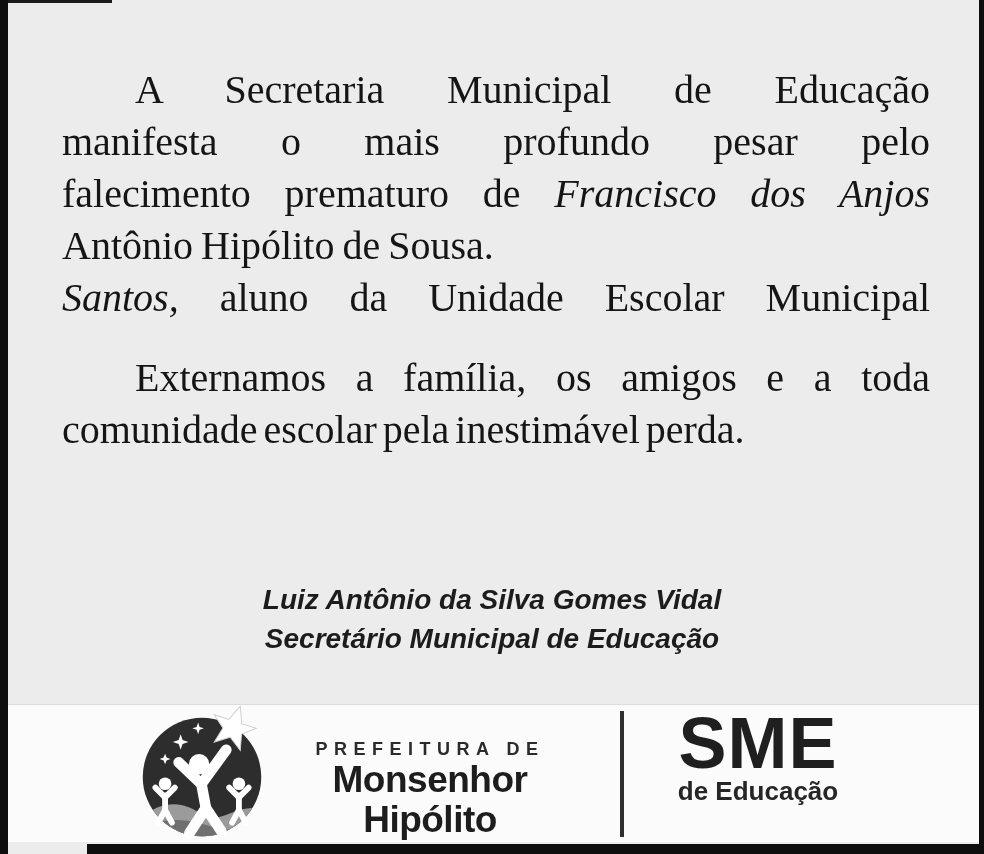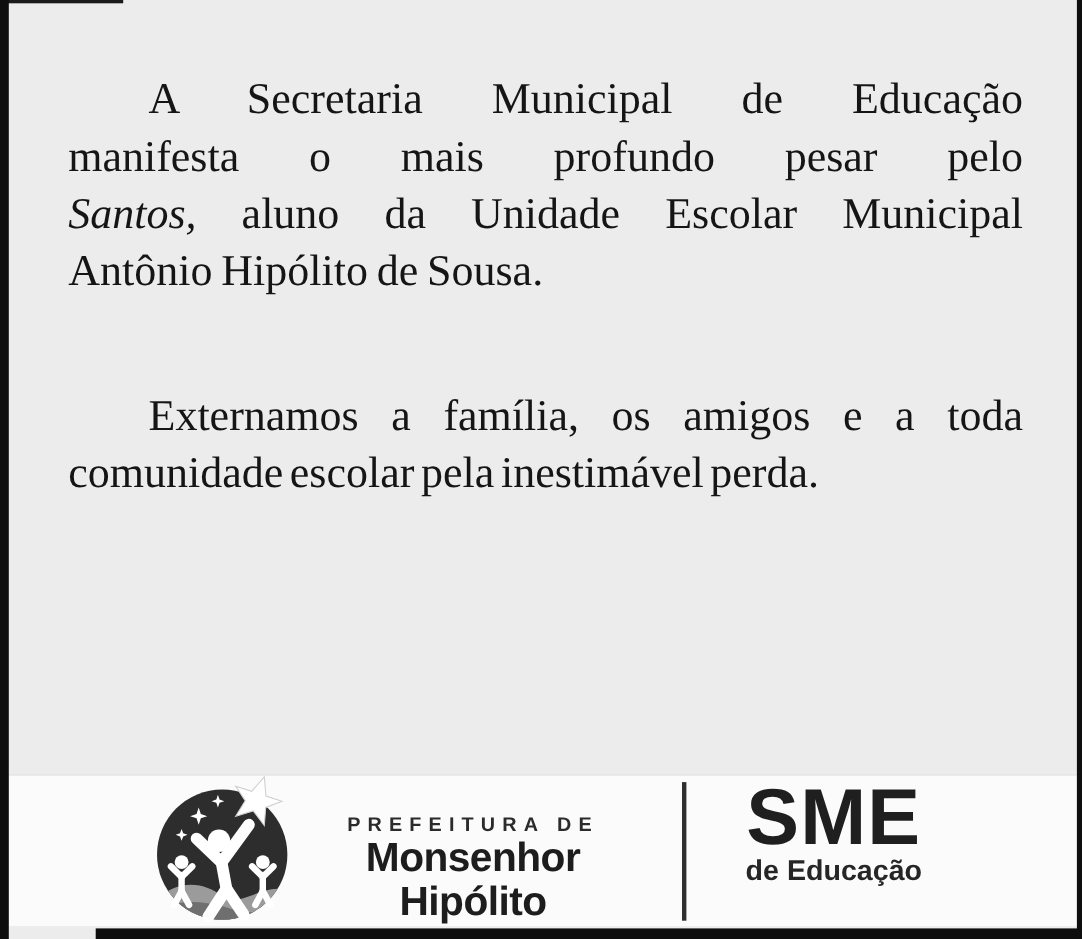--- a/index.html
+++ b/index.html
@@ -57,29 +57,34 @@
   .sme-line{font-size:26px;font-weight:bold;line-height:28px;}
 </style>
 </head>
 <body>
 
 <div class="canvas">
 
   <div class="para para1">
     <div class="tline indent"><span>A Secretaria Municipal de Educação</span></div>
     <div class="tline"><span>manifesta o mais profundo pesar pelo</span></div>
+    <div class="tline"><span>falecimento prematuro de </span><span class="it">Francisco dos Anjos</span></div>
+    <div class="tline last snug"><span>Antônio Hipólito de Sousa.</span></div>
     <div class="tline"><span class="it">Santos,</span><span> aluno da Unidade Escolar Municipal</span></div>
-    <div class="tline last snug"><span>Antônio Hipólito de Sousa.</span></div>
   </div>
 
   <div class="para para2">
     <div class="tline indent"><span>Externamos a família, os amigos e a toda</span></div>
     <div class="tline last tight"><span>comunidade escolar pela inestimável perda.</span></div>
   </div>
 
+  <div class="signature">
+    <div>Luiz Antônio da Silva Gomes Vidal</div>
+    <div>Secretário Municipal de Educação</div>
+  </div>
 
   <div class="footer-band">
 
     <svg class="logo-svg" viewBox="0 0 136 140" xmlns="http://www.w3.org/2000/svg">
       <defs>
         <clipPath id="logoClip">
             <circle cx="68" cy="72" r="61"></circle>
           </clipPath>
       </defs>
       <circle cx="68" cy="72" r="61" fill="#2d2d2d"></circle>

